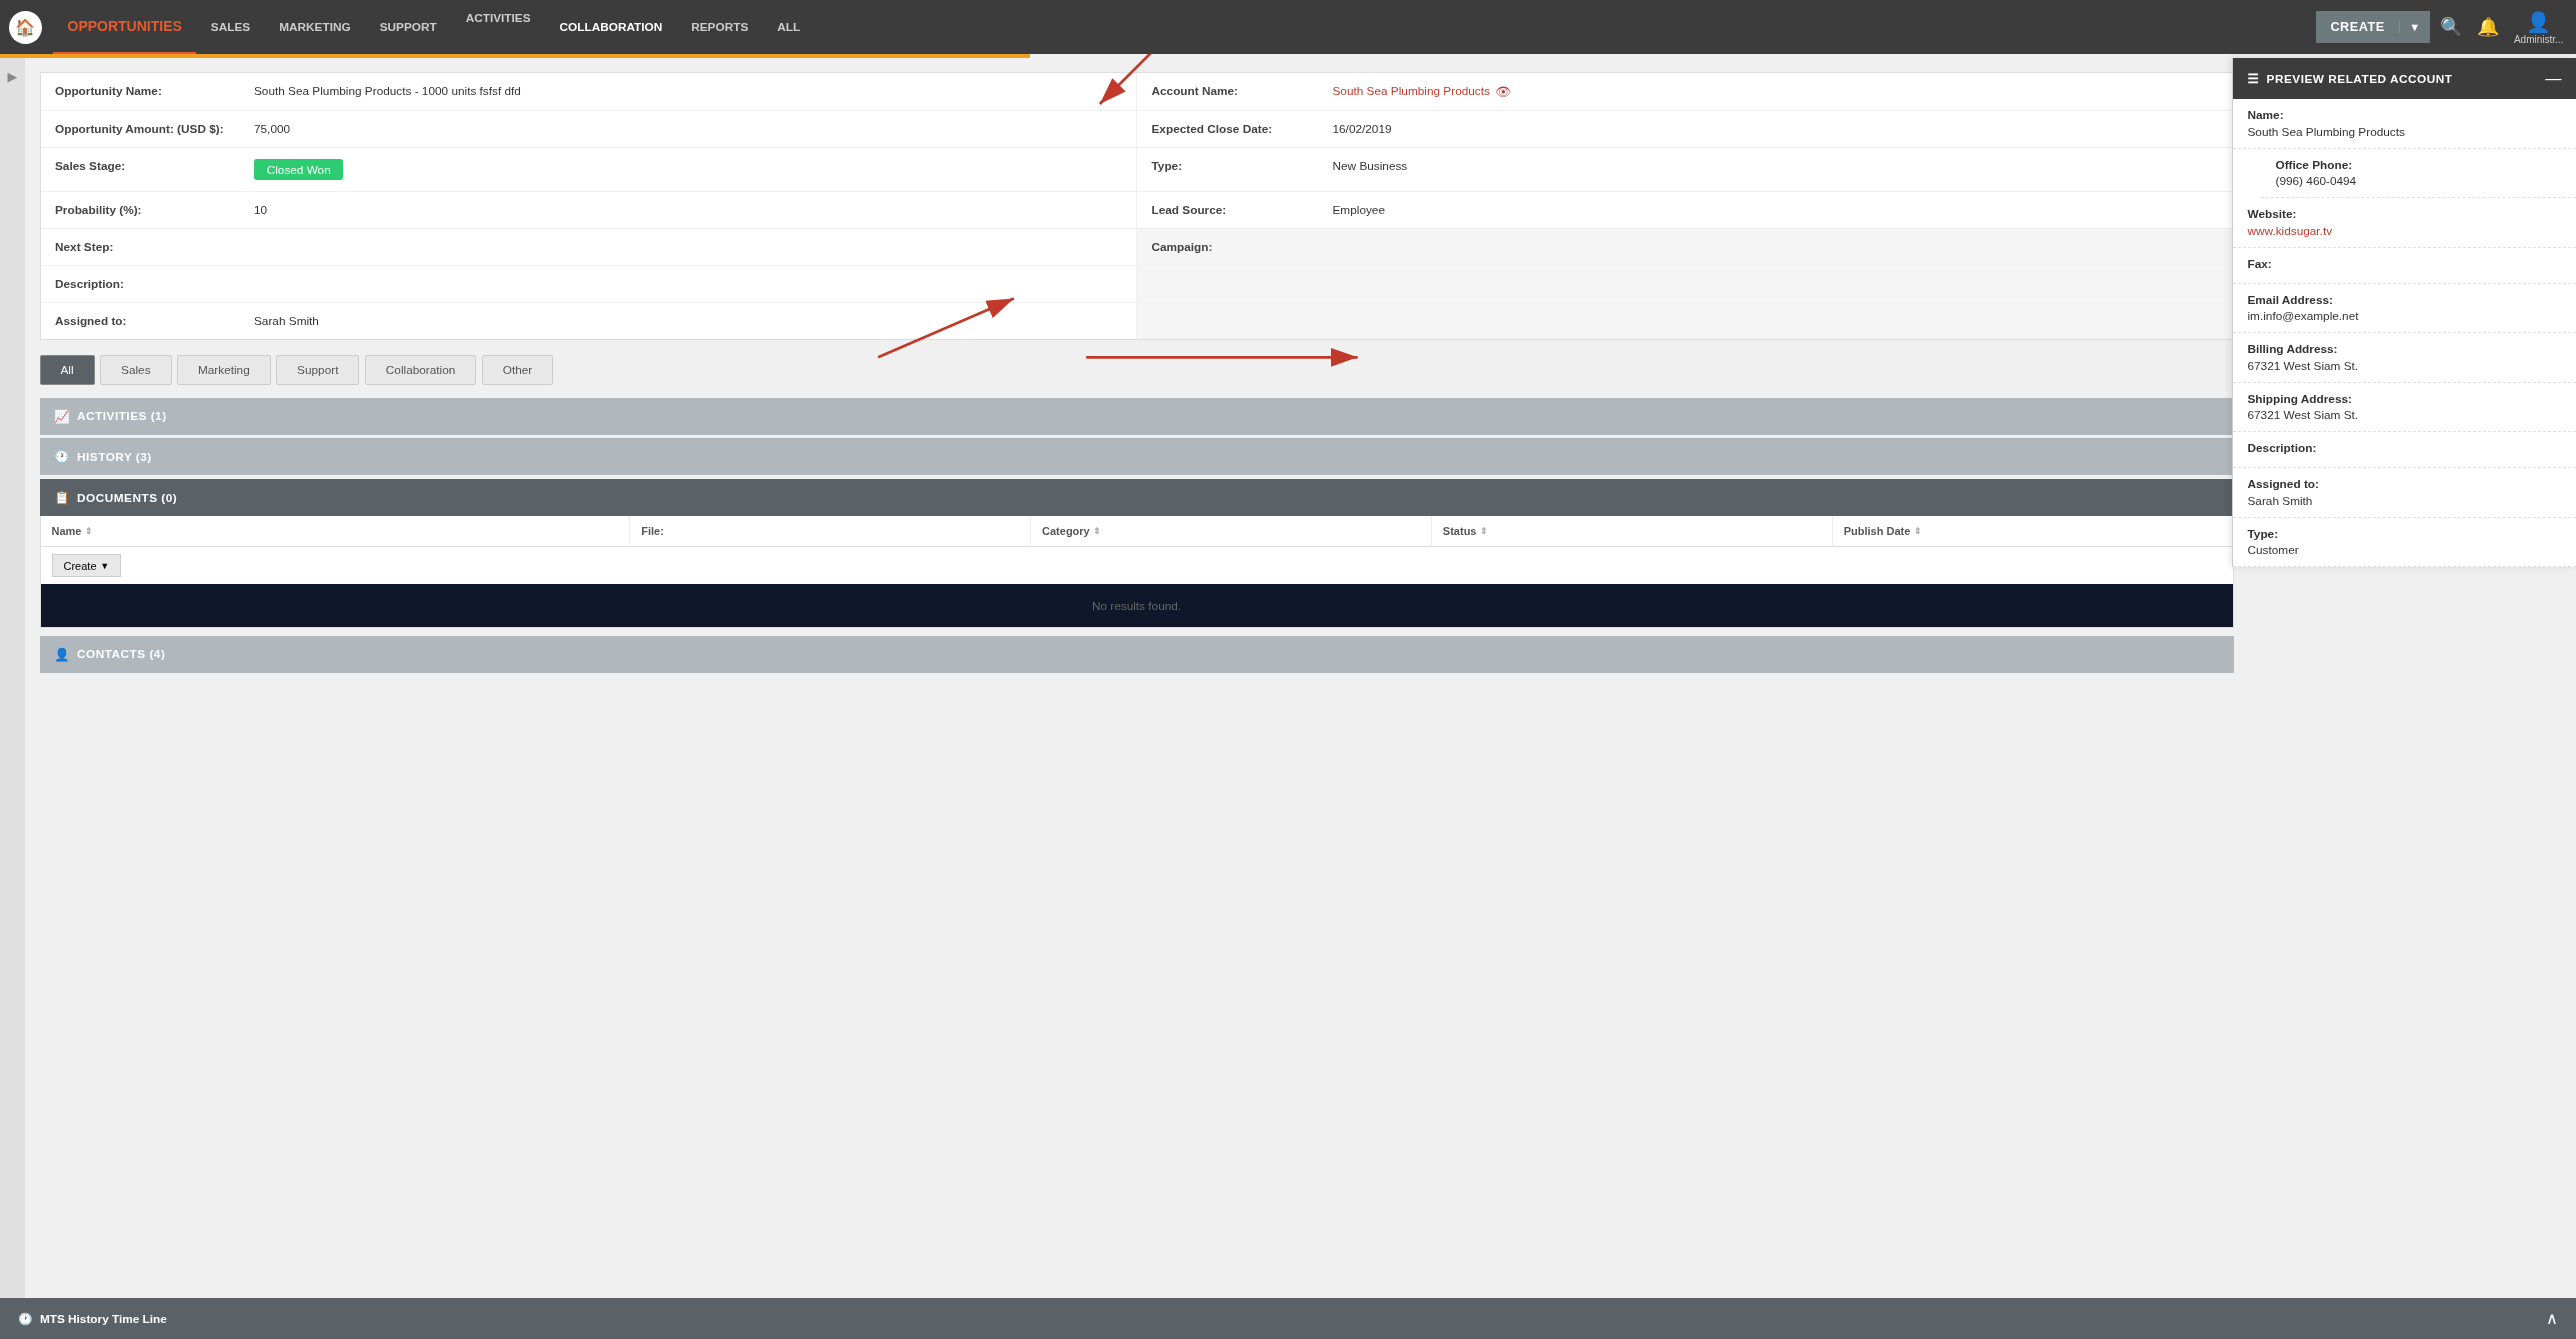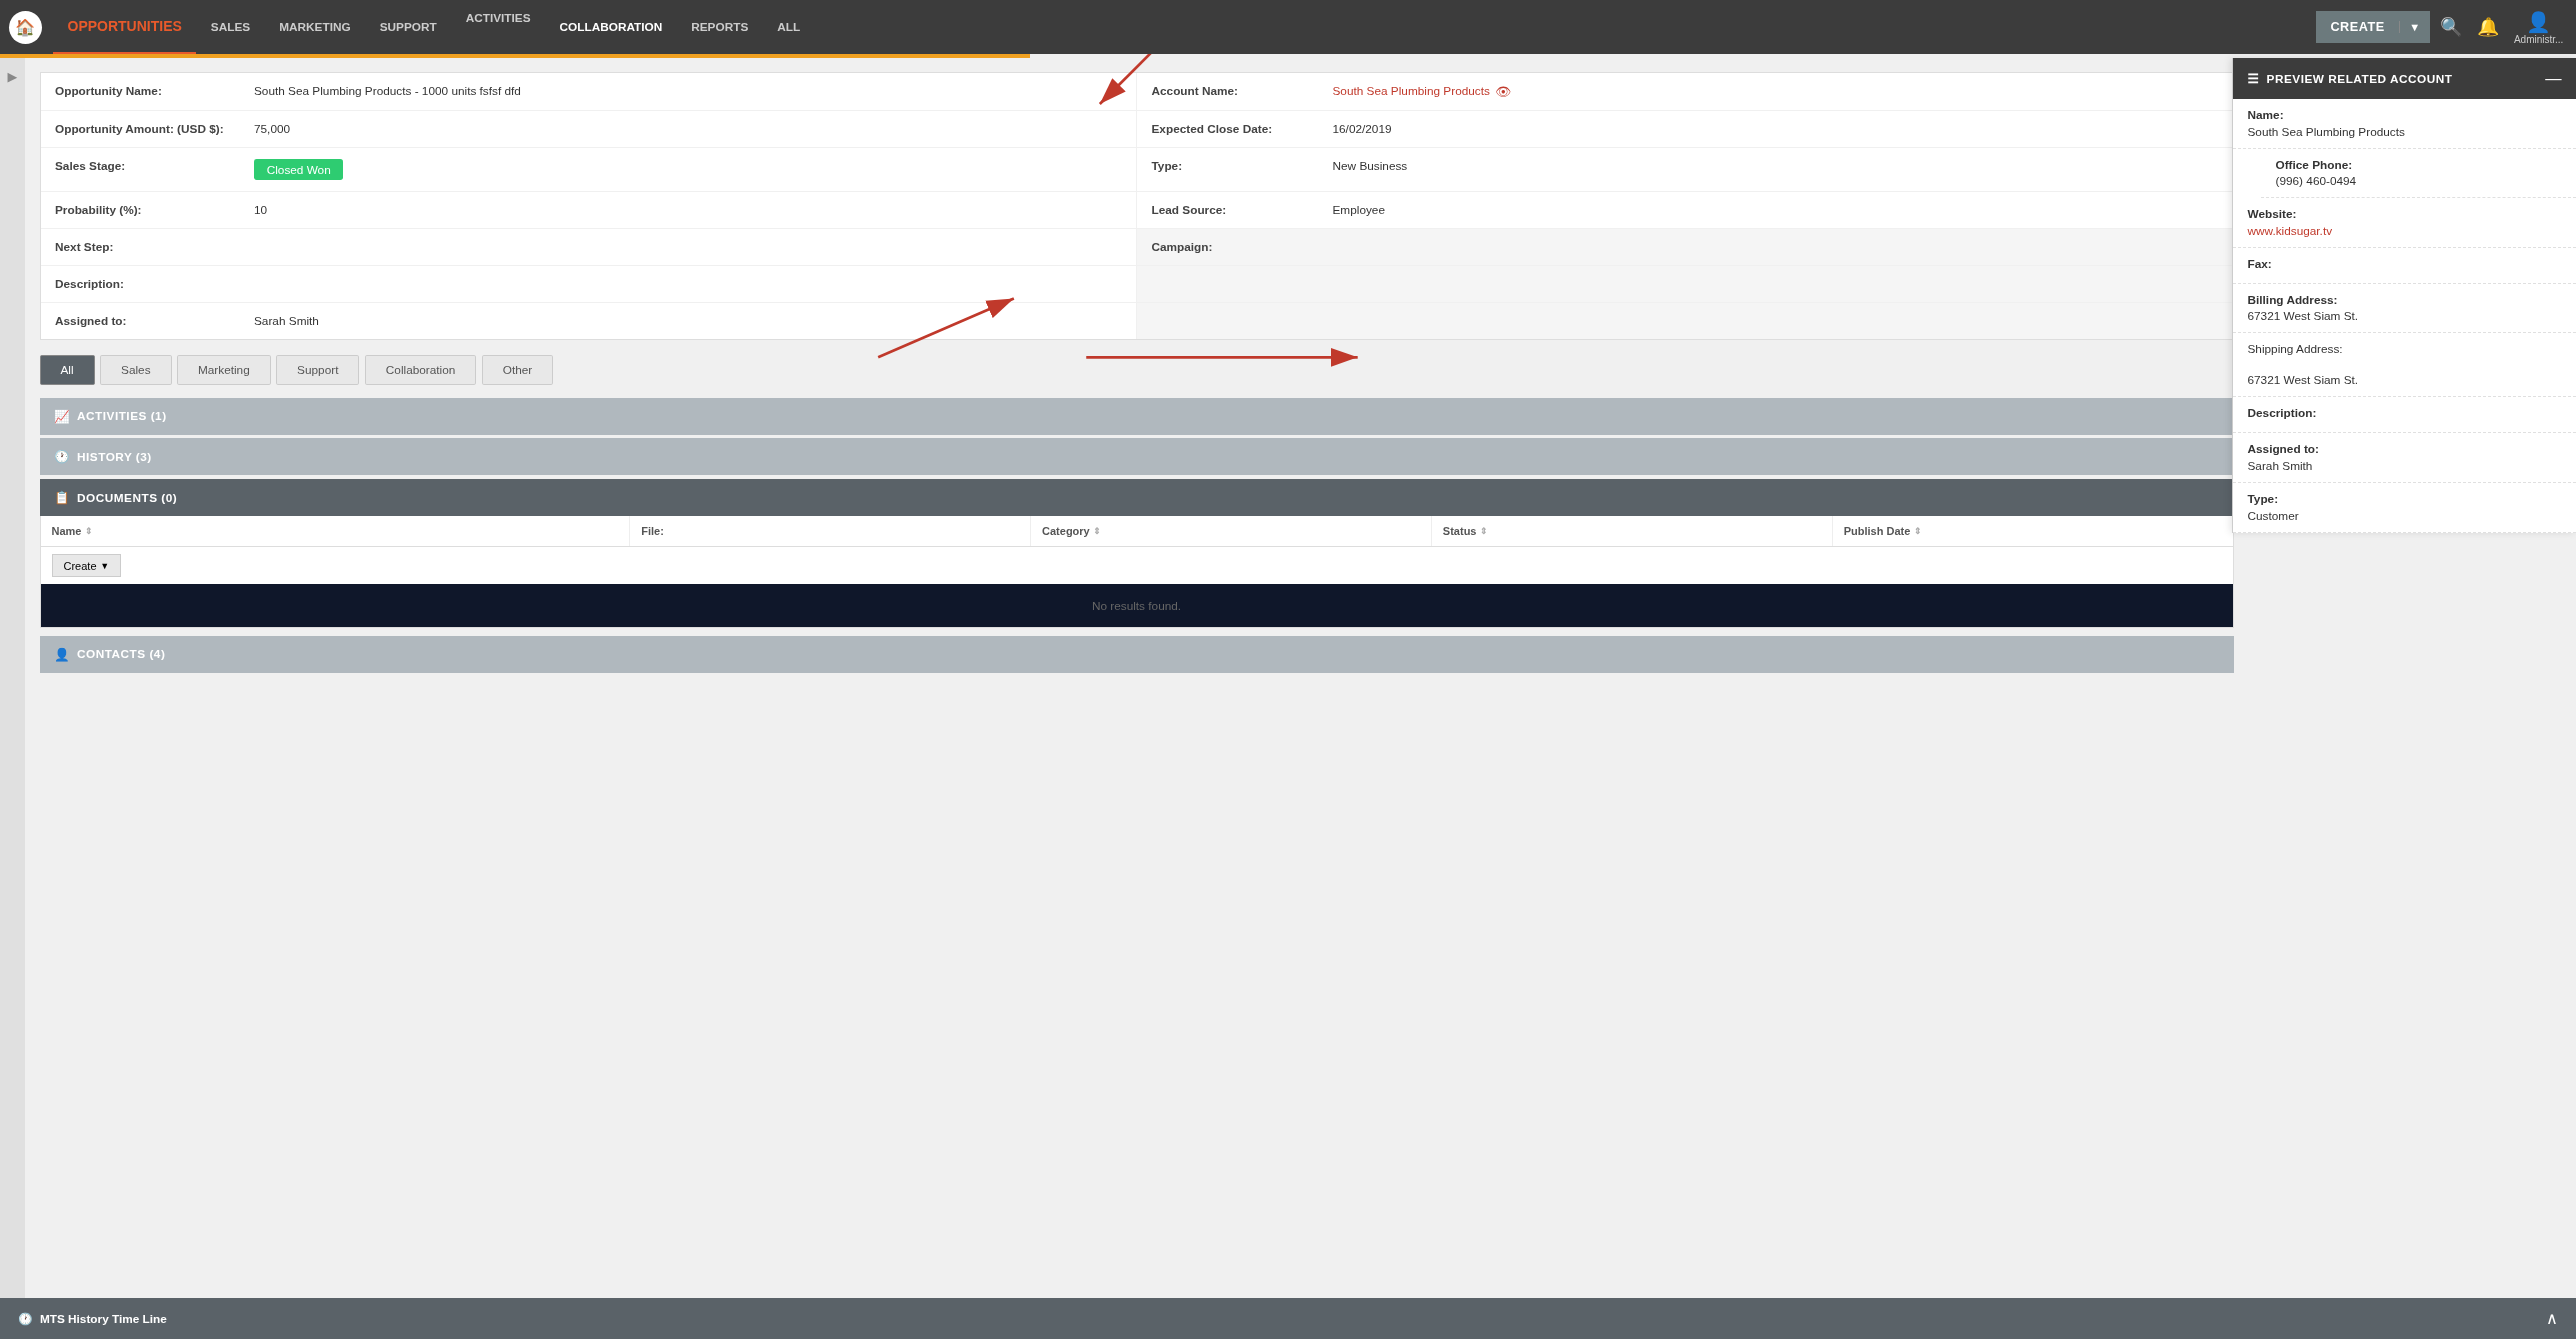--- a/index.html
+++ b/index.html
@@ -203,25 +203,29 @@
     </div>
     <div style="padding:9px 14.5px; border-bottom:0.9px dashed #e0e0e0;">
       <div style="font-weight:bold; font-size:11.8px; color:#333; margin-bottom:2.7px;">Website:</div>
       <div style="font-size:11.8px; color:#c0392b; cursor:pointer;">www.kidsugar.tv</div>
     </div>
     <div style="padding:9px 14.5px; border-bottom:0.9px dashed #e0e0e0;">
       <div style="font-weight:bold; font-size:11.8px; color:#333; margin-bottom:2.7px;">Fax:</div>
       <div style="font-size:11.8px; color:#333;"></div>
     </div>
     <div style="padding:9px 14.5px; border-bottom:0.9px dashed #e0e0e0;">
+      <div style="font-weight:bold; font-size:11.8px; color:#333; margin-bottom:2.7px;">Email Address:</div>
+      <div style="font-size:11.8px; color:#333;">im.info@example.net</div>
+    </div>
+    <div style="padding:9px 14.5px; border-bottom:0.9px dashed #e0e0e0;">
       <div style="font-weight:bold; font-size:11.8px; color:#333; margin-bottom:2.7px;">Billing Address:</div>
       <div style="font-size:11.8px; color:#333;">67321 West Siam St.</div>
     </div>
     <div style="padding:9px 14.5px; border-bottom:0.9px dashed #e0e0e0;">
-      <div style="font-weight:normal; font-size:11.8px; color:#333; margin-bottom:17px;">Shipping Address:</div>
+      <div style="font-weight:bold; font-size:11.8px; color:#333; margin-bottom:2px;">Shipping Address:</div>
       <div style="font-size:11.8px; color:#333;">67321 West Siam St.</div>
     </div>
     <div style="padding:9px 14.5px; border-bottom:0.9px dashed #e0e0e0;">
       <div style="font-weight:bold; font-size:11.8px; color:#333; margin-bottom:2.7px;">Description:</div>
       <div style="font-size:11.8px; color:#333;"></div>
     </div>
     <div style="padding:9px 14.5px; border-bottom:0.9px dashed #e0e0e0;">
       <div style="font-weight:bold; font-size:11.8px; color:#333; margin-bottom:2.7px;">Assigned to:</div>
       <div style="font-size:11.8px; color:#333;">Sarah Smith</div>
     </div>

